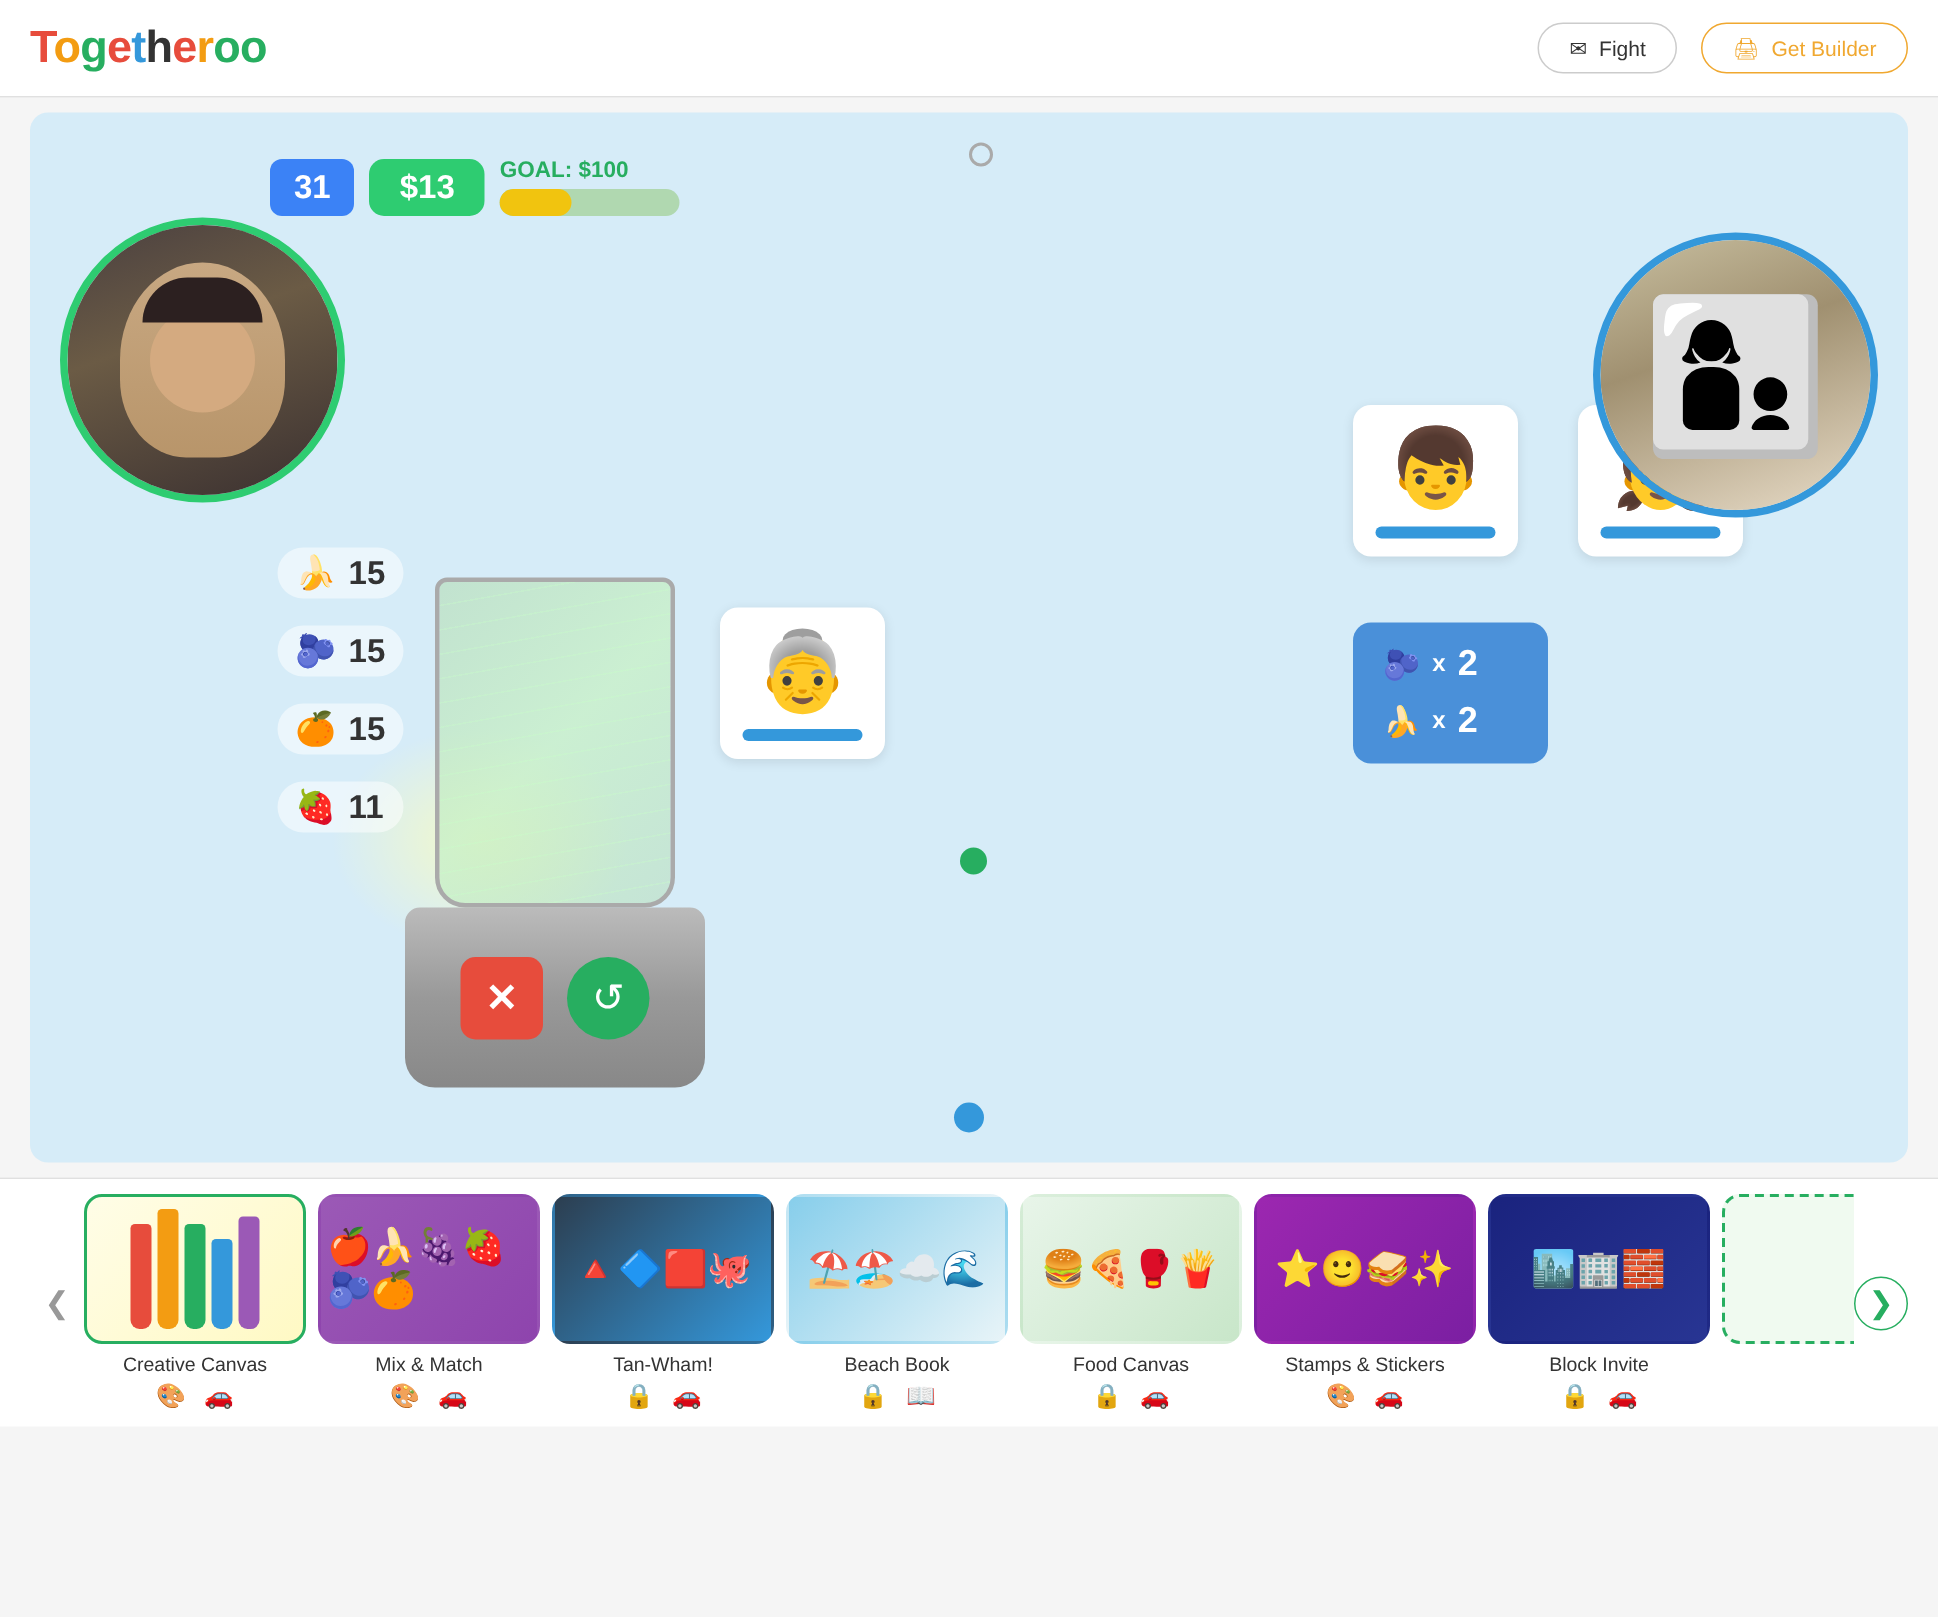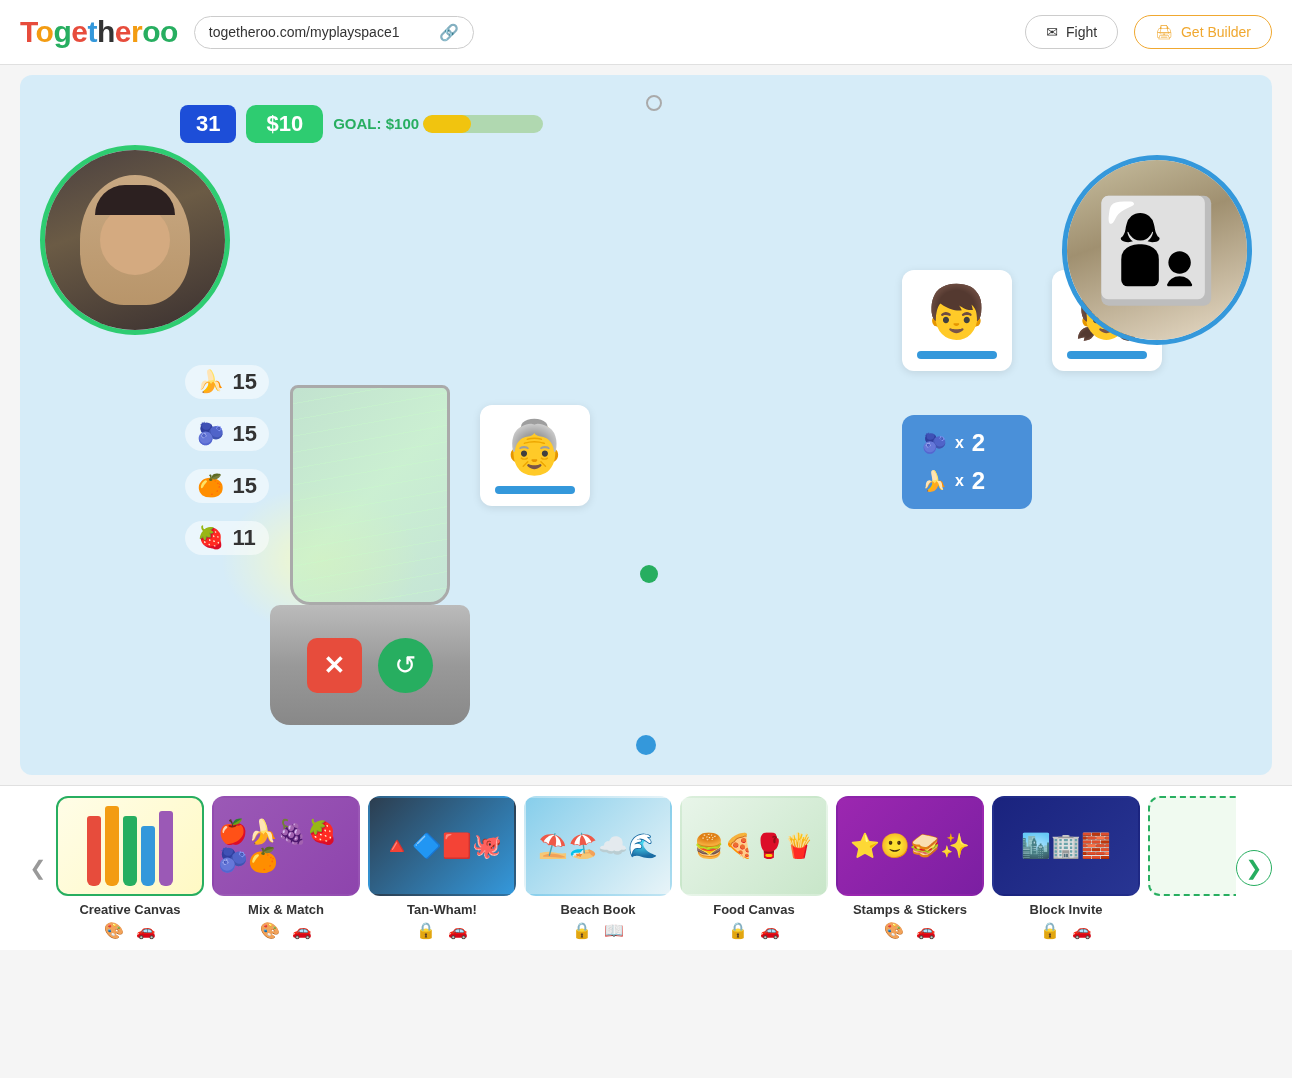--- a/index.html
+++ b/index.html
@@ -70,38 +70,38 @@
     .score-bar {
       position: absolute;
       top: 30px;
       left: 160px;
       display: flex;
       align-items: center;
       gap: 10px;
       z-index: 10;
     }
     .score-num {
-      background: #1d4ed8;
+      background: #3b82f6;
       color: #fff;
       font-size: 22px;
       font-weight: bold;
       padding: 6px 16px;
       border-radius: 8px;
     }
     .money-btn {
       background: #2ecc71;
       color: #fff;
       font-size: 22px;
       font-weight: bold;
       padding: 6px 20px;
       border-radius: 10px;
     }
     .goal-area {
       display: flex;
-      flex-direction: row;
+      flex-direction: column;
       gap: 4px;
     }
     .goal-bar {
       width: 120px;
       height: 18px;
       background: #b0d8b0;
       border-radius: 10px;
       overflow: hidden;
       position: relative;
     }
@@ -363,21 +363,21 @@
       overflow: hidden;
       position: relative;
       border: 2px solid transparent;
     }
     .game-thumb.selected { border: 2px solid #27ae60; }
     .game-label {
       font-size: 13px;
       color: #333;
       margin-top: 6px;
       text-align: right;
-      font-weight: 700;
+      font-weight: 400;
     }
     .game-icons {
       display: flex;
       gap: 12px;
       margin-top: 4px;
     }
     .game-icon-sm { font-size: 16px; color: #bbb; }
     .game-icon-sm.lock { color: #f0a830; }
 
     
@@ -425,45 +425,41 @@
     }
   </style>
 </head>
 <body>
 
 <div class="header">
   <div class="logo-text">
     <span style="color:#e74c3c">T</span><span style="color:#f39c12">o</span><span style="color:#27ae60">g</span><span style="color:#e74c3c">e</span><span style="color:#3498db">t</span><span style="color:#333">h</span><span style="color:#e74c3c">e</span><span style="color:#f39c12">r</span><span style="color:#27ae60">oo</span>
   </div>
 
-  <div class="url-bar">
-    <span class="url-text">togetheroo.com/myplayspace1</span>
-    <span class="link-icon">🔗</span>
-  </div>
 
   <div class="header-spacer"></div>
 
   <button class="invite-btn">
     <span>✉</span>
     <span>Fight</span>
   </button>
 
   <button class="get-updates-btn">
     <span>🖨</span>
     <span>Get Builder</span>
   </button>
 </div>
 
 <div class="main-area">
 
   <div class="dot-circle-top"></div>
 
   <div class="score-bar">
     <div class="score-num">31</div>
-    <div class="money-btn">$10</div>
+    <div class="money-btn">$13</div>
     <div class="goal-area">
       <div style="color:#27ae60; font-size:15px; font-weight:bold;">GOAL: $100</div>
       <div class="goal-bar">
         <div class="goal-fill"></div>
       </div>
     </div>
   </div>
 
   <div class="avatar-left">
     <div style="width:100%;height:100%;background:linear-gradient(160deg,#4a4040 0%,#6b5b45 40%,#3a3030 100%);display:flex;align-items:center;justify-content:center;">

